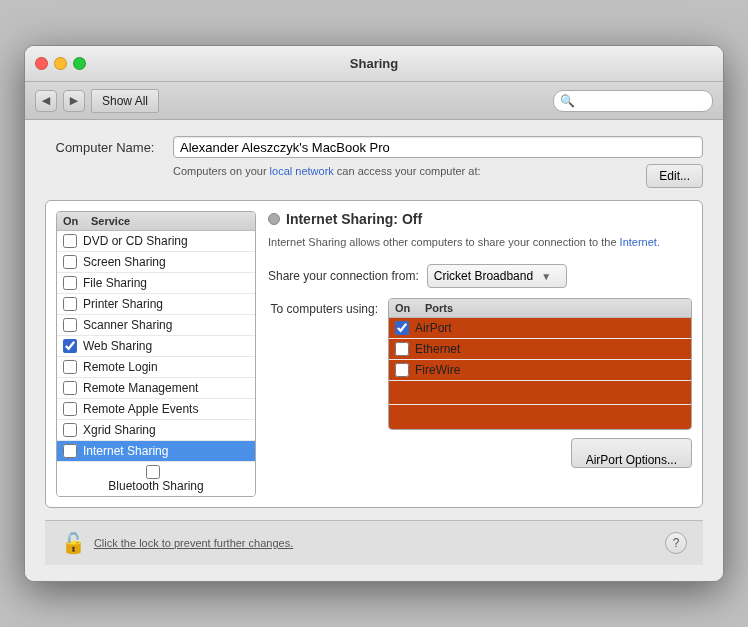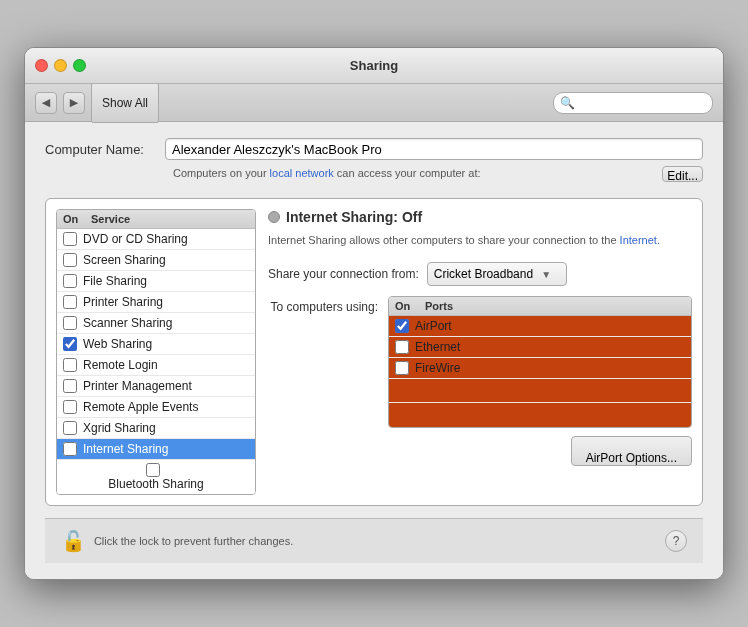--- a/index.html
+++ b/index.html
@@ -72,21 +72,21 @@
       justify-content: center;
       cursor: pointer;
       font-size: 11px;
       color: #555;
     }
     .show-all-btn {
       background: linear-gradient(to bottom, #e8e8e8, #d0d0d0);
       border: 1px solid #aaa;
       border-radius: 2px;
       padding: 2px 10px;
-      height: 40px;
+      height: 24px;
       cursor: pointer;
       font-size: 12px;
       color: #222;
       display: flex;
       align-items: center;
     }
     .search-box {
       margin-left: auto;
       display: flex;
       align-items: center;
@@ -109,22 +109,23 @@
       background: #ececec;
     }
     .computer-name-row {
       display: flex;
       align-items: center;
       margin-bottom: 6px;
     }
     .computer-name-label {
       font-size: 13px;
       color: #333;
-      text-align: left;
+      text-align: center;
       width: 120px;
+      margin-right: 8px;
     }
     .computer-name-input {
       flex: 1;
       height: 22px;
       border: 1px solid #aaa;
       border-radius: 4px;
       padding: 0 6px;
       font-size: 13px;
       background: white;
       box-shadow: inset 0 1px 2px rgba(0,0,0,0.1);
@@ -137,22 +138,22 @@
       margin-bottom: 4px;
     }
     .local-network-info a {
       color: #3366cc;
       text-decoration: none;
     }
     .edit-btn {
       background: linear-gradient(to bottom, #f0f0f0, #ddd);
       border: 1px solid #aaa;
       border-radius: 4px;
-      padding: 2px 4px;
-      height: 16px;
+      padding: 2px 12px;
+      height: 24px;
       cursor: pointer;
       font-size: 12px;
     }
     .main-panel {
       display: flex;
       gap: 12px;
       border: 1px solid #aaa;
       border-radius: 6px;
       background: white;
       padding: 10px;
@@ -323,20 +324,21 @@
       margin-top: 12px;
     }
     .lock-icon {
       font-size: 20px;
       margin-right: 8px;
     }
     .lock-text {
       font-size: 11px;
       color: #555;
       flex: 1;
+      text-decoration: underline;
     }
     .help-btn {
       width: 22px;
       height: 22px;
       border-radius: 50%;
       border: 1px solid #aaa;
       background: linear-gradient(to bottom, #f0f0f0, #ddd);
       display: flex;
       align-items: center;
       justify-content: center;
@@ -425,21 +427,21 @@
           <span class="service-label">Web Sharing</span>
         </div>
 
         <div class="service-item">
           <input type="checkbox" class="service-checkbox" style="">
           <span class="service-label">Remote Login</span>
         </div>
 
         <div class="service-item">
           <input type="checkbox" class="service-checkbox" style="">
-          <span class="service-label">Printer Management</span>
+          <span class="service-label">Remote Management</span>
         </div>
 
         <div class="service-item">
           <input type="checkbox" class="service-checkbox" style="">
           <span class="service-label">Remote Apple Events</span>
         </div>
 
         <div class="service-item">
           <input type="checkbox" class="service-checkbox" style="">
           <span class="service-label">Xgrid Sharing</span>

